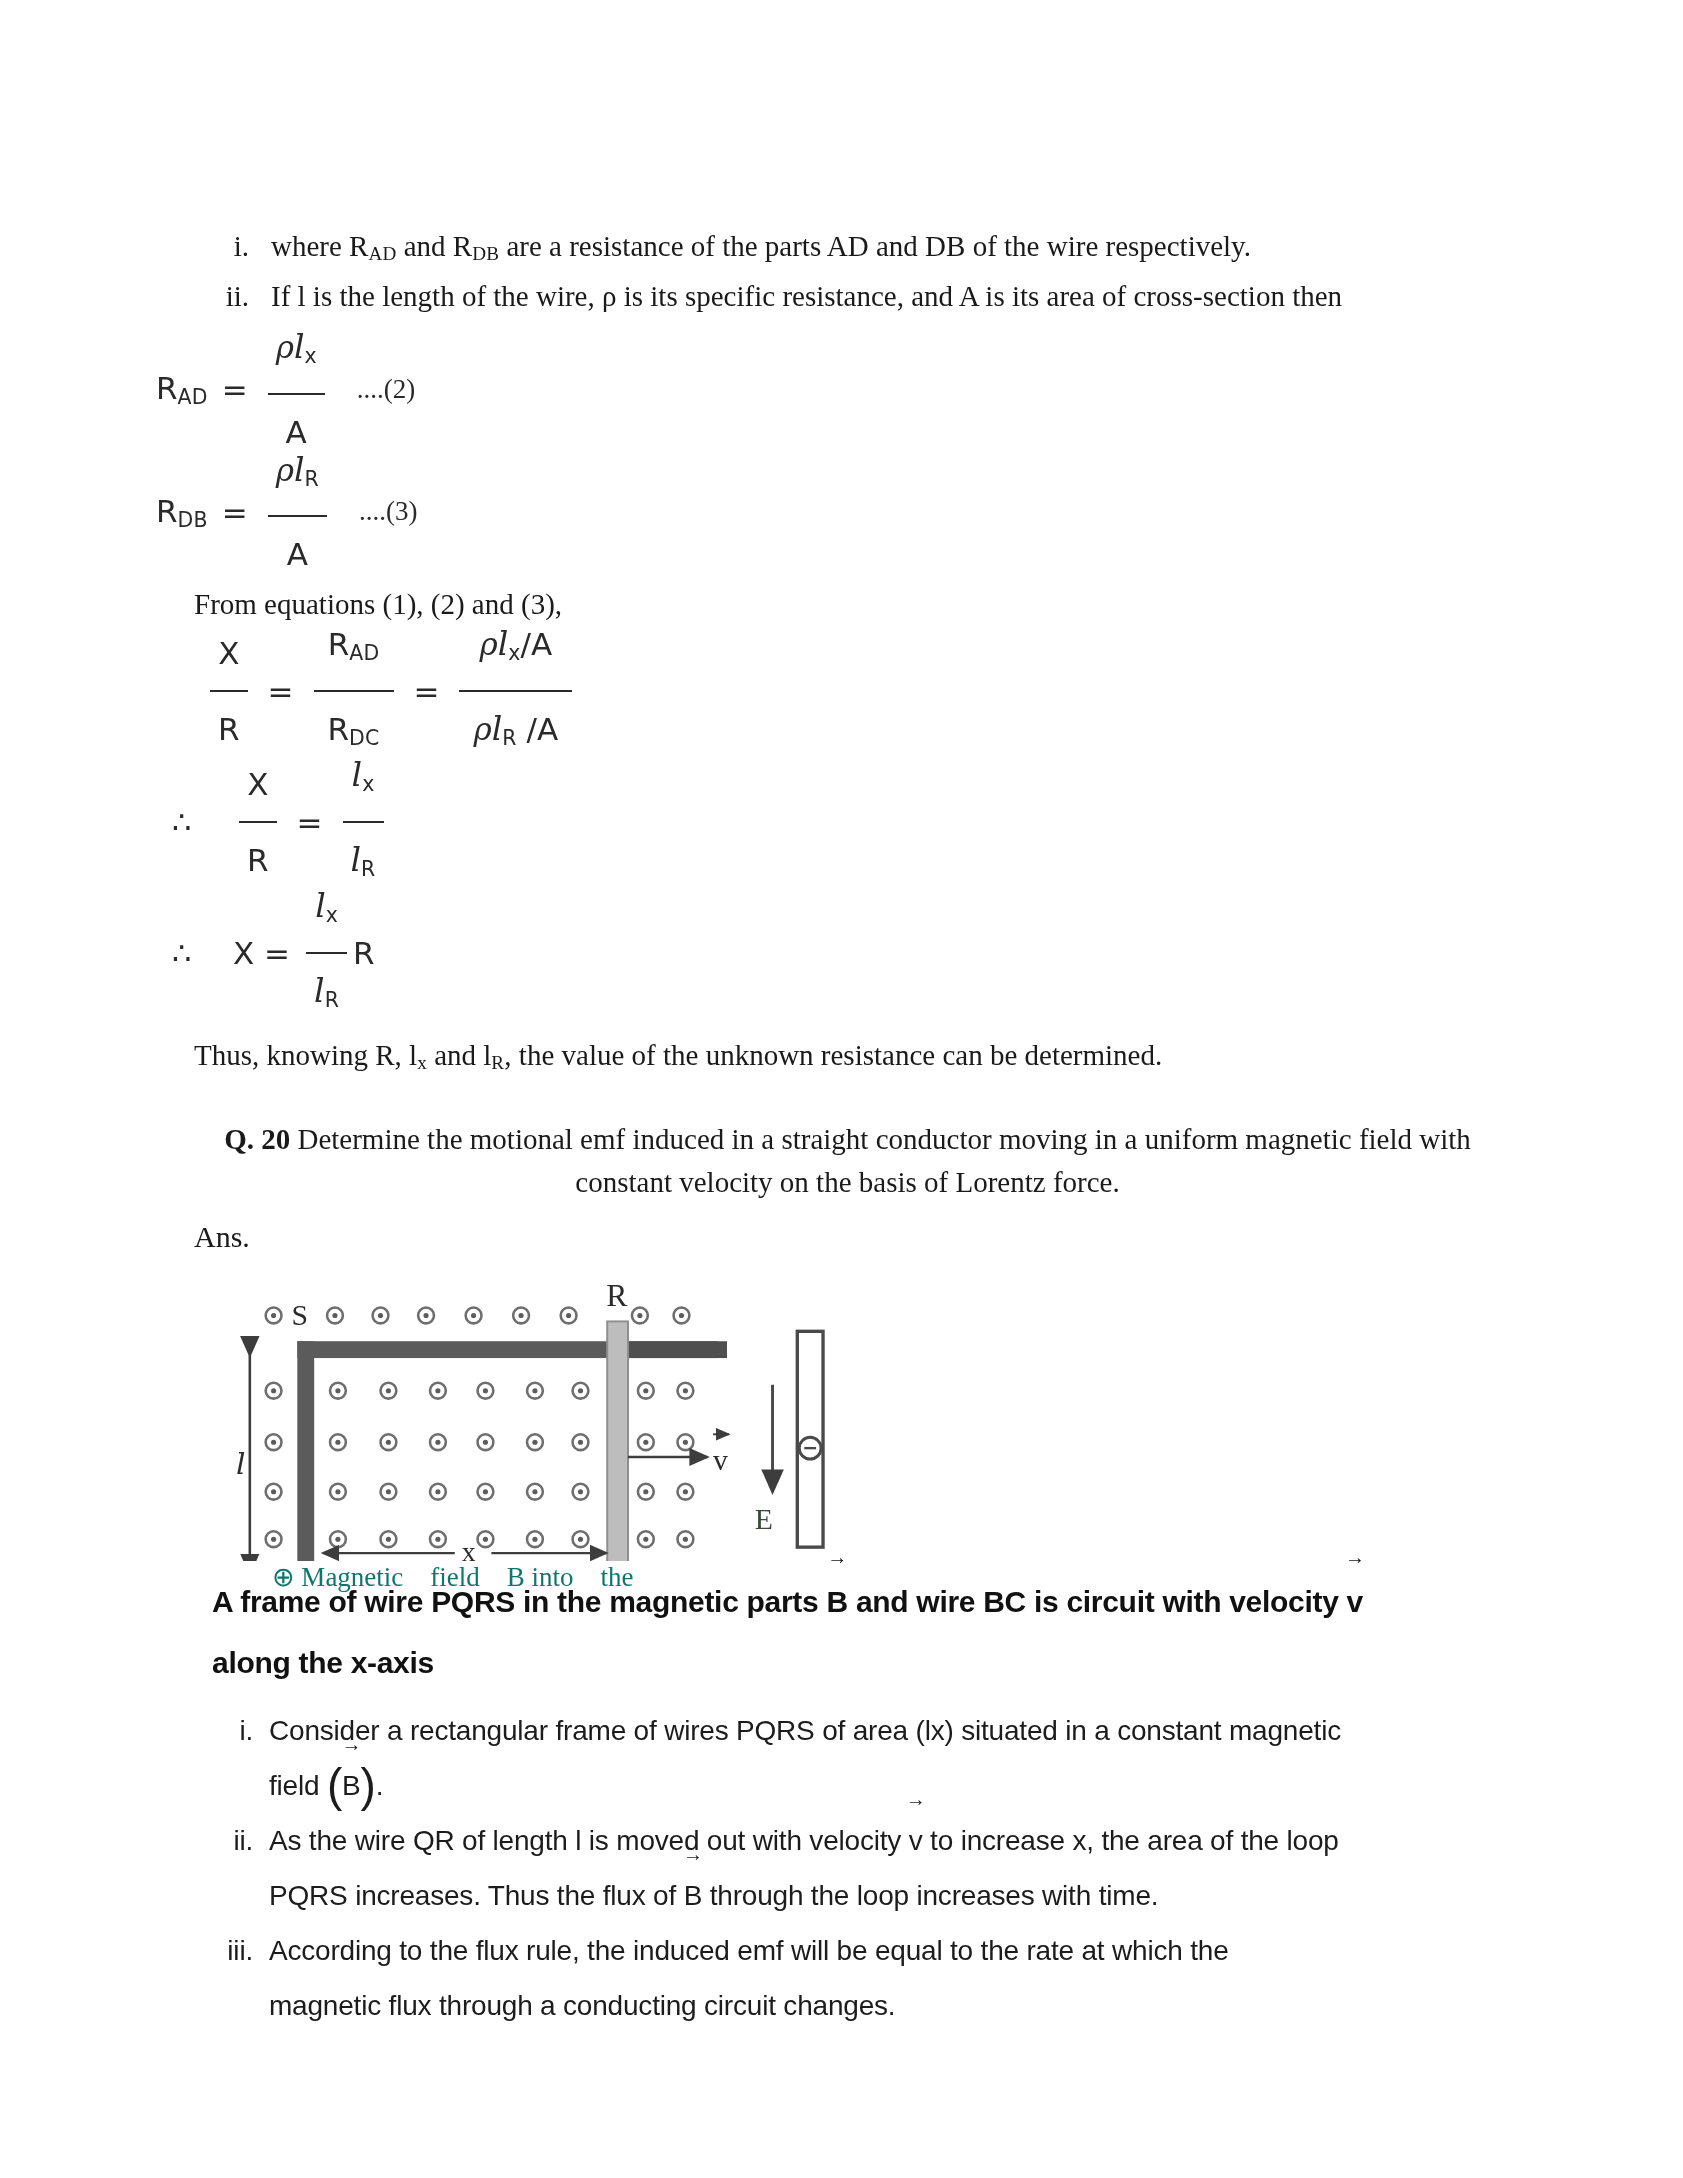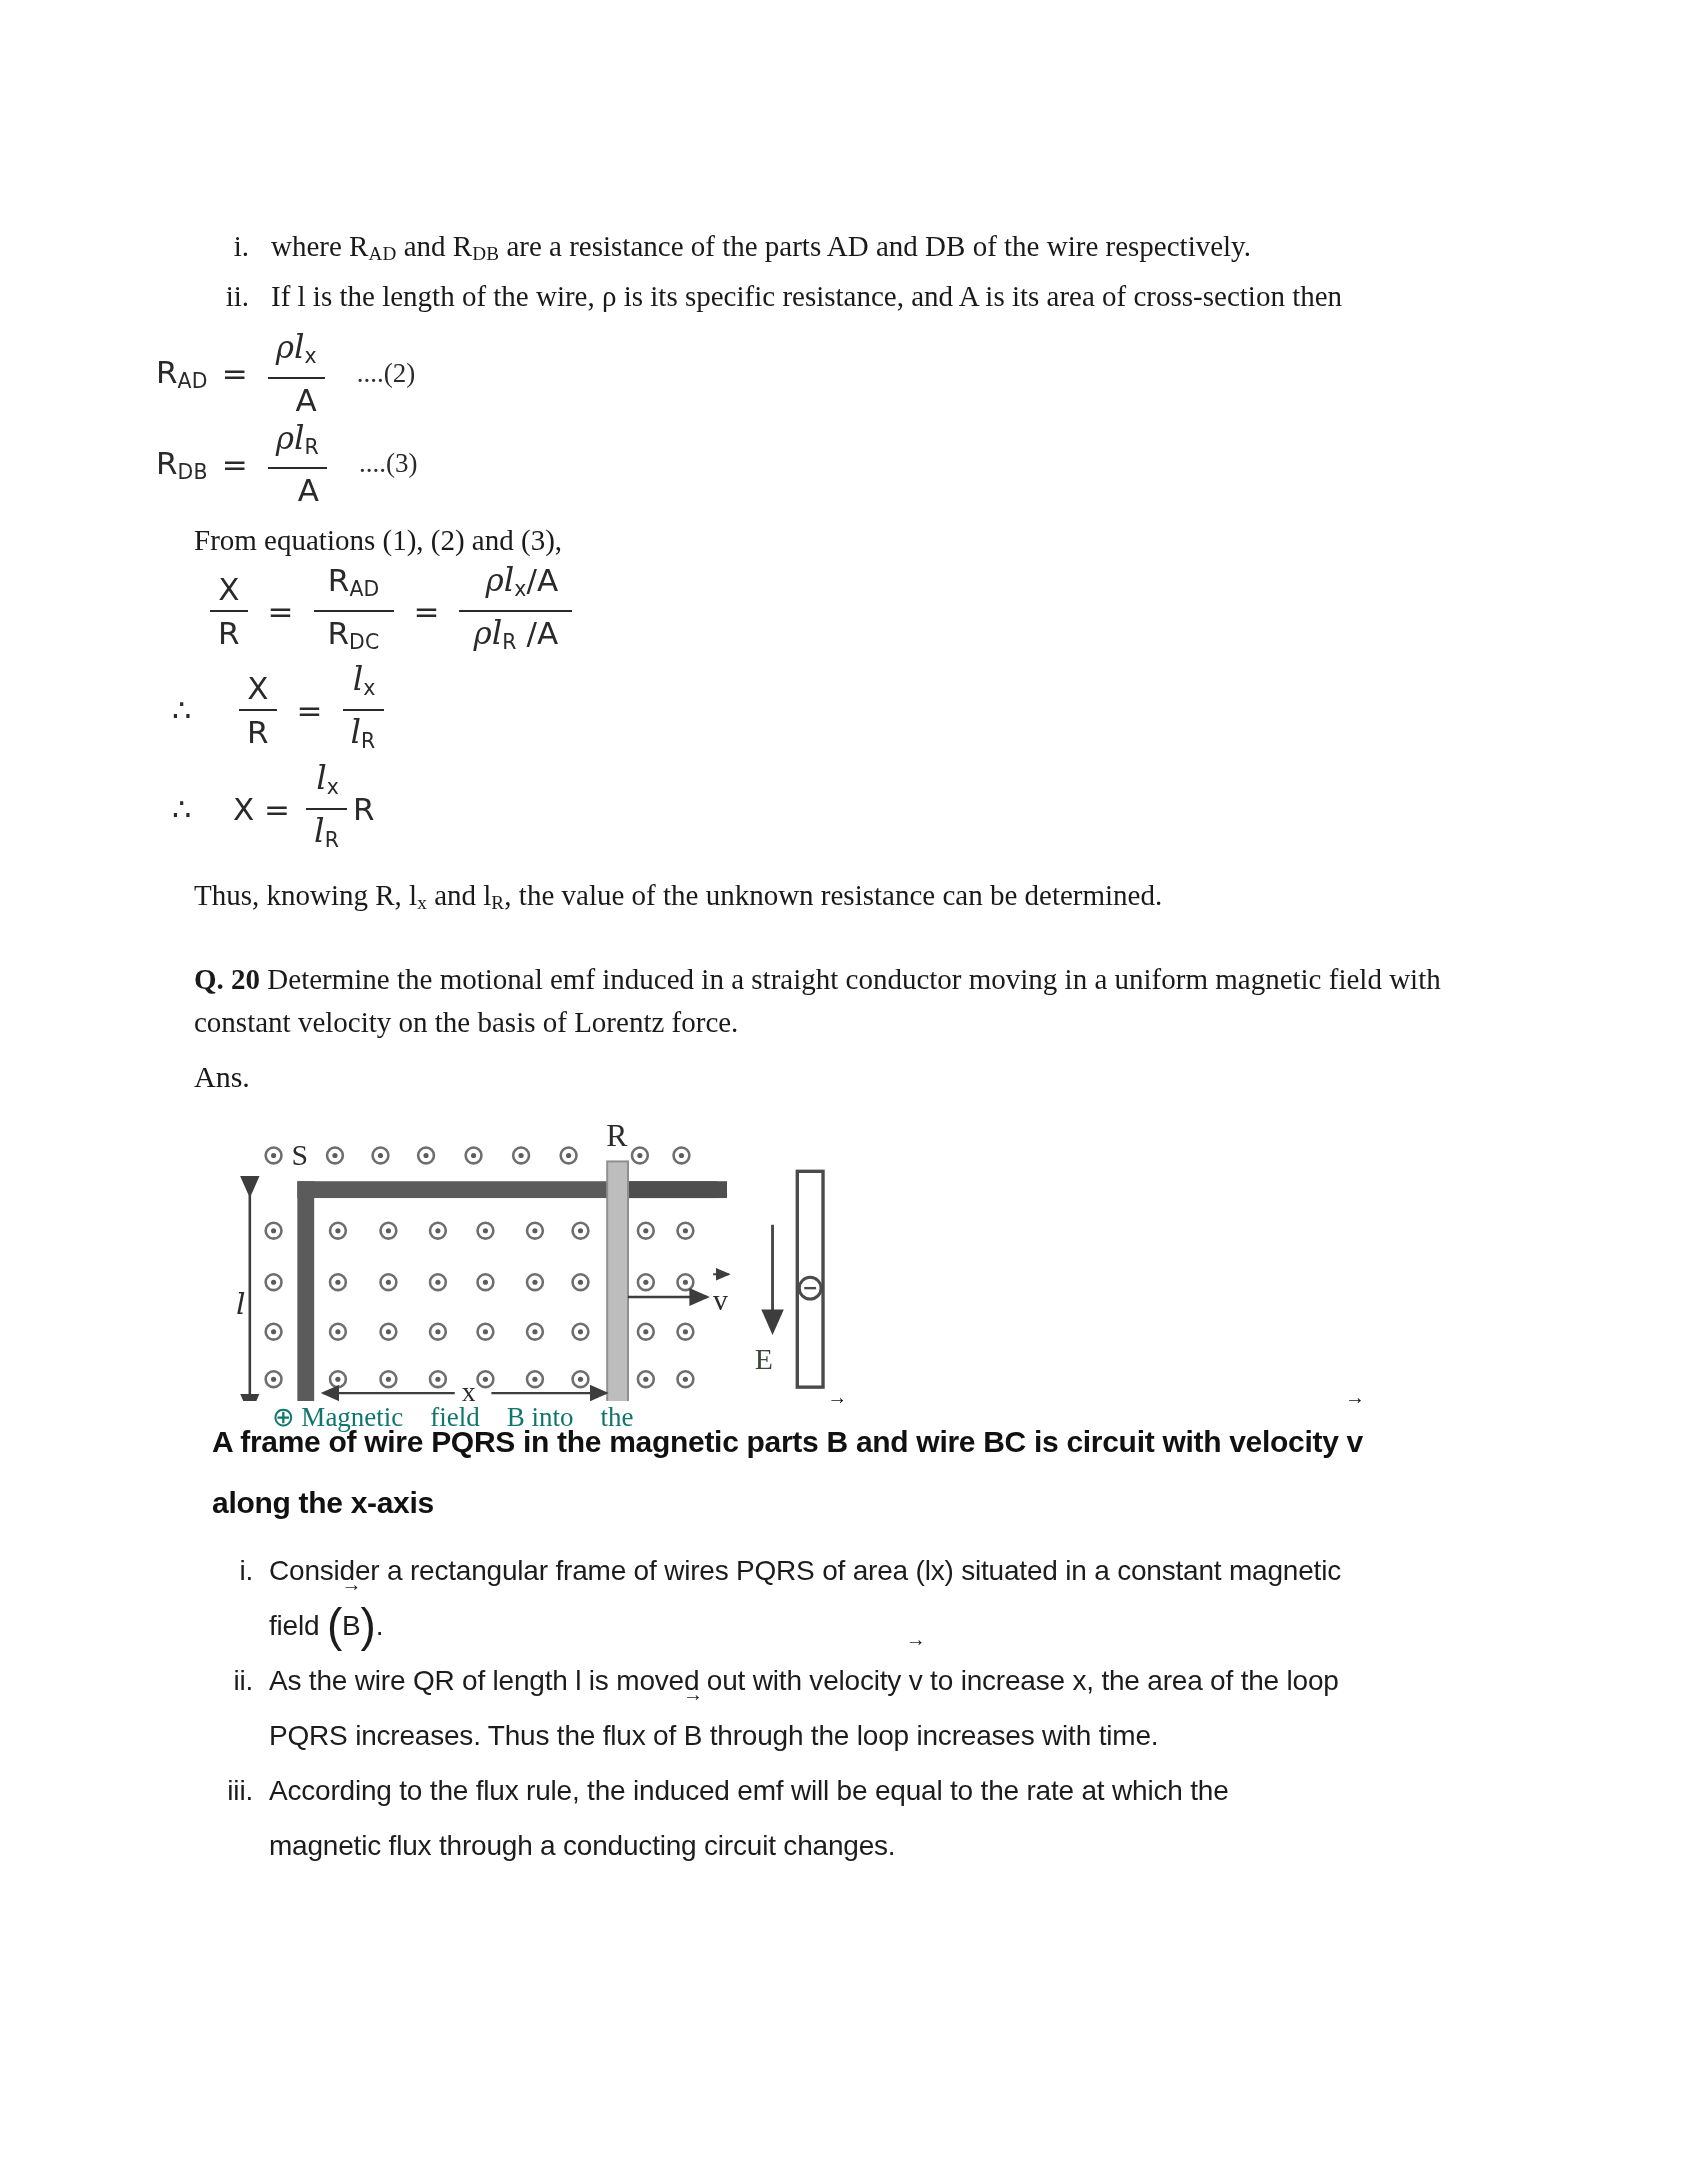--- a/index.html
+++ b/index.html
@@ -90,23 +90,24 @@
   .eqrow .tag {
     font-family: "Liberation Serif", serif;
     font-size: 27px;
     padding-left: 26px;
     color: #2a2a2a;
   }
 
   .frac {
     display: inline-flex;
     flex-direction: column;
-    align-items: flex-end;
+    align-items: center;
     vertical-align: middle;
     margin: 0 6px;
+    gap: 16px;
   }
   .frac .num, .frac .den {
     font-family: "DejaVu Sans", sans-serif;
     font-size: 31px;
     line-height: 38px;
     padding: 0 8px;
     white-space: nowrap;
     color: #2a2a2a;
   }
   .frac .bar {
@@ -135,20 +136,21 @@
   }
 
   .gap-10 { height: 10px; }
   .gap-16 { height: 16px; }
   .gap-34 { height: 34px; }
 
   .q-block {
     font-size: 29px;
     line-height: 43px;
     margin: 0;
+    text-align: center;
   }
   .q-block b { font-weight: bold; }
 
   .ans-label {
     font-size: 30px;
     font-weight: normal;
     margin: 0;
   }
   .lead-bold {
     font-family: "Liberation Sans", sans-serif;

